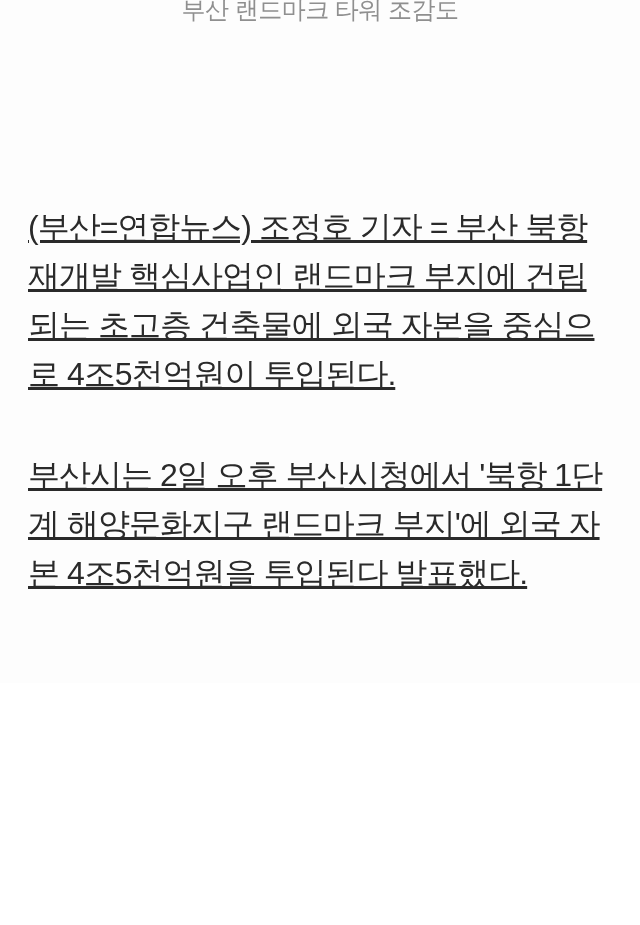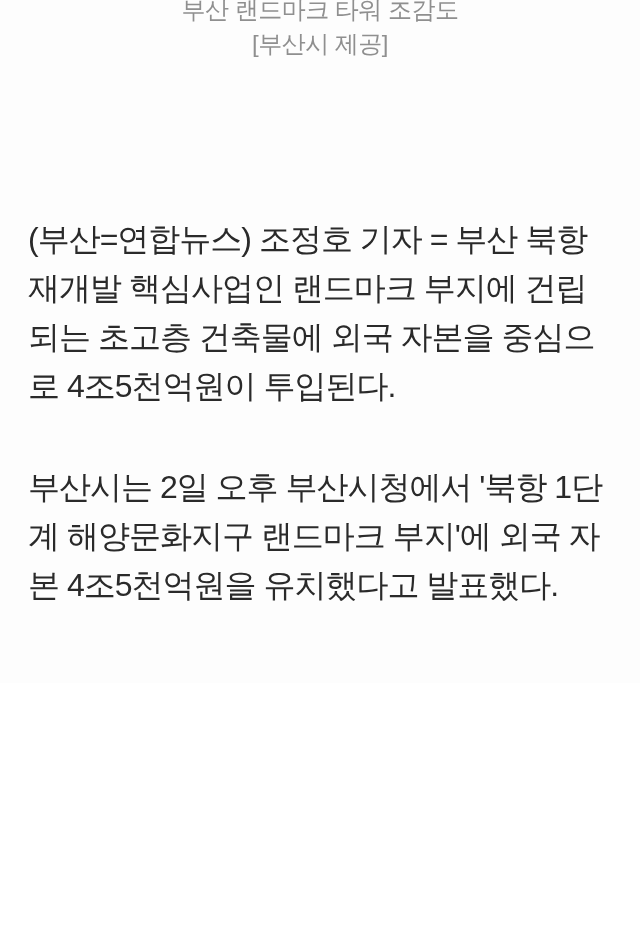--- a/index.html
+++ b/index.html
@@ -35,31 +35,31 @@
     left: 28px;
     right: 24px;
     color: #2a2a2a;
     font-size: 32px;
     line-height: 49px;
     letter-spacing: -1px;
     word-break: break-all;
     text-align: left;
   }
   .article p {
-    margin: 12px 0 52px 0;
+    margin: 0 0 52px 0;
+    text-decoration: underline;
   }
 </style>
 </head>
 <body>
 
 <div class="page">
 
   <div class="caption">
     <span class="caption-line">부산 랜드마크 타워 조감도</span>
-    <span class="caption-line">[부산시 제공]</span>
   </div>
 
   <div class="article">
     <p>(부산=연합뉴스) 조정호 기자 = 부산 북항 재개발 핵심사업인 랜드마크 부지에 건립되는 초고층 건축물에 외국 자본을 중심으로 4조5천억원이 투입된다.</p>
-    <p>부산시는 2일 오후 부산시청에서 '북항 1단계 해양문화지구 랜드마크 부지'에 외국 자본 4조5천억원을 유치했다고 발표했다.</p>
+    <p>부산시는 2일 오후 부산시청에서 '북항 1단계 해양문화지구 랜드마크 부지'에 외국 자본 4조5천억원을 투입된다 발표했다.</p>
   </div>
 
 </div>
 
 </body></html>

